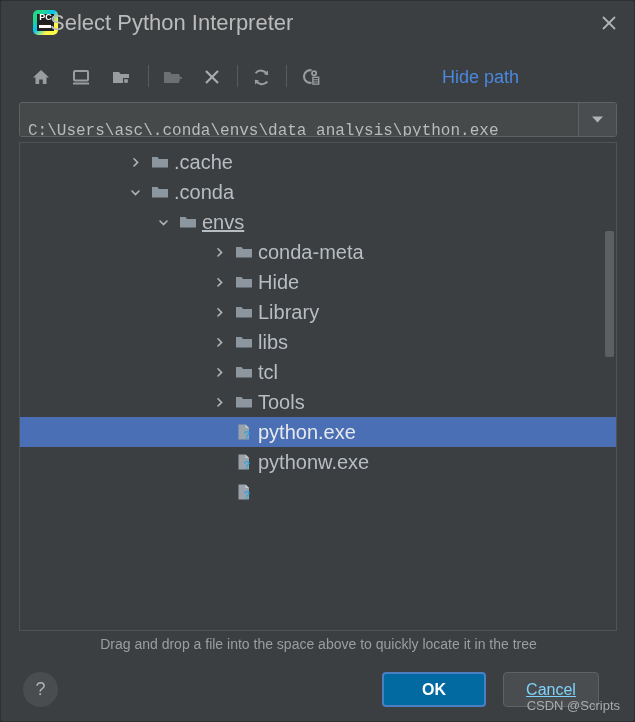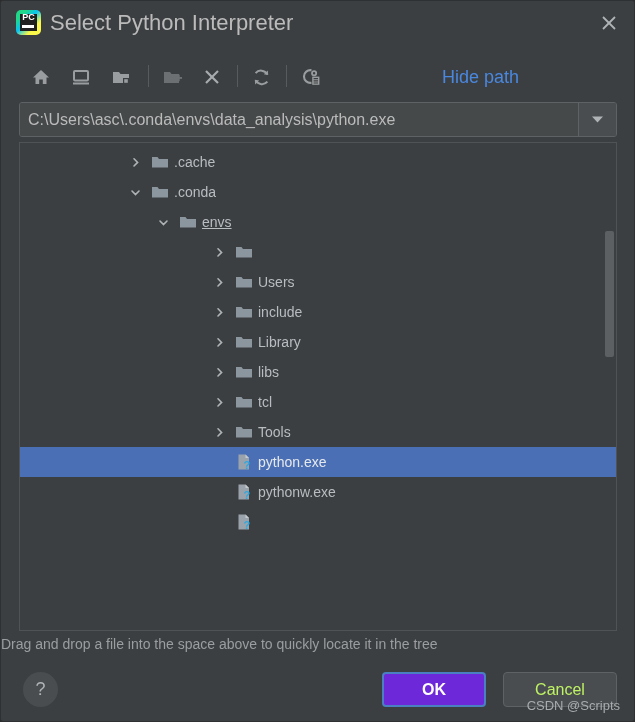--- a/index.html
+++ b/index.html
@@ -30,21 +30,21 @@
   
   .titlebar {
     position: absolute;
     left: 0; top: 0;
     width: 635px;
     height: 46px;
     background: #3c3f41;
   }
   .app-logo {
     position: absolute;
-    left: 15px; top: 9px;
+    left: 32px; top: 9px;
     width: 25px; height: 25px;
     border-radius: 5px;
     background: linear-gradient(135deg, #21d789 0%, #21d789 22%, #07c3f2 45%, #fcf84a 72%, #fcf84a 100%);
     overflow: hidden;
   }
   .app-logo .inner {
     position: absolute;
     left: 4px; top: 4px;
     width: 17px; height: 17px;
     background: #202020;
@@ -121,30 +121,30 @@
     left: 18px; top: 101px;
     width: 598px; height: 35px;
     box-sizing: border-box;
     border: 1px solid #5e6264;
     border-radius: 3px;
     background: #45494a;
     overflow: hidden;
   }
   .path-input {
     position: absolute;
-    left: 0; top: 0;
+    left: 0; top: 12px;
     width: 559px; height: 33px;
     box-sizing: border-box;
     padding: 0 8px;
     background: #45494a;
     border: none;
     outline: none;
     color: #bbbbbb;
     font-size: 16px;
-    font-family: Liberation Sans, sans-serif;
+    font-family: Liberation Mono, monospace;
     line-height: 33px;
   }
   .path-arrow {
     position: absolute;
     right: 0; top: 0;
     width: 38px; height: 33px;
     background: #4a4d4f;
     border-left: 1px solid #5e6264;
     box-sizing: border-box;
     display: flex;
@@ -190,21 +190,21 @@
     width: 20px; height: 30px;
     display: flex;
     align-items: center;
     justify-content: center;
   }
   .rlabel {
     position: absolute;
     top: 0;
     height: 30px;
     line-height: 30px;
-    font-size: 14px;
+    font-size: 20px;
     color: #b8bdc2;
     white-space: nowrap;
     text-align: right;
   }
   .row.selected .rlabel { color: #e6e9ec; }
 
   .scrollbar {
     position: absolute;
     right: 2px;
     top: 88px;
@@ -212,21 +212,21 @@
     height: 126px;
     background: #5c6063;
     border-radius: 2px;
   }
 
   
   .hint {
     position: absolute;
     left: 0; top: 635px;
     width: 635px;
-    text-align: left;
+    text-align: center;
     font-size: 14px;
     color: #9b9ea0;
   }
 
   .help-btn {
     position: absolute;
     left: 22px; top: 671px;
     width: 35px; height: 35px;
     border-radius: 50%;
     background: #4a4d4f;
@@ -245,31 +245,32 @@
     box-sizing: border-box;
     font-size: 16px;
     display: flex;
     align-items: center;
     justify-content: center;
     cursor: pointer;
   }
   .btn-ok {
     left: 381px;
     width: 104px;
-    background: #6d28d9;
+    background: #0369a1;
     border: 2px solid #4a7fc1;
     color: #ffffff;
     font-weight: bold;
   }
   .btn-cancel {
     left: 502px;
-    width: 114px;
+    width: 96px;
     background: #4a4d4f;
     border: 1px solid #5e6264;
-    color: #bef264;
+    color: #7dd3fc;
+    text-decoration: underline;
   }
   .watermark {
     position: absolute;
     right: 14px;
     top: 697px;
     font-size: 13px;
     color: #a9acae;
     white-space: nowrap;
   }
 </style>
@@ -414,46 +415,34 @@
           <div class="arrow" style="left: 190px;">
             <svg width="13" height="13" viewBox="0 0 13 13">
               <path d="M5 2.8 L8.6 6.4 L5 10" fill="none" stroke="#b0b3b5" stroke-width="1.6" stroke-linecap="round"></path>
             </svg>
           </div>
           <div class="ficon" style="left: 214px;">
             <svg width="18" height="16" viewBox="0 0 18 16">
               <path d="M1 3 L6.5 3 L8 5 L17 5 L17 13.5 L1 13.5 Z" fill="#8c969e"></path>
             </svg>
           </div>
+          <div class="rlabel" style="left: 238px;">conda-meta</div>
         </div>
         <div class="row">
           <div class="arrow" style="left: 190px;">
             <svg width="13" height="13" viewBox="0 0 13 13">
               <path d="M5 2.8 L8.6 6.4 L5 10" fill="none" stroke="#b0b3b5" stroke-width="1.6" stroke-linecap="round"></path>
             </svg>
           </div>
           <div class="ficon" style="left: 214px;">
             <svg width="18" height="16" viewBox="0 0 18 16">
               <path d="M1 3 L6.5 3 L8 5 L17 5 L17 13.5 L1 13.5 Z" fill="#8c969e"></path>
             </svg>
           </div>
-          <div class="rlabel" style="left: 238px;">Users</div>
-        </div>
-        <div class="row">
-          <div class="arrow" style="left: 190px;">
-            <svg width="13" height="13" viewBox="0 0 13 13">
-              <path d="M5 2.8 L8.6 6.4 L5 10" fill="none" stroke="#b0b3b5" stroke-width="1.6" stroke-linecap="round"></path>
-            </svg>
-          </div>
-          <div class="ficon" style="left: 214px;">
-            <svg width="18" height="16" viewBox="0 0 18 16">
-              <path d="M1 3 L6.5 3 L8 5 L17 5 L17 13.5 L1 13.5 Z" fill="#8c969e"></path>
-            </svg>
-          </div>
-          <div class="rlabel" style="left: 238px;">include</div>
+          <div class="rlabel" style="left: 238px;">Hide</div>
         </div>
         <div class="row">
           <div class="arrow" style="left: 190px;">
             <svg width="13" height="13" viewBox="0 0 13 13">
               <path d="M5 2.8 L8.6 6.4 L5 10" fill="none" stroke="#b0b3b5" stroke-width="1.6" stroke-linecap="round"></path>
             </svg>
           </div>
           <div class="ficon" style="left: 214px;">
             <svg width="18" height="16" viewBox="0 0 18 16">
               <path d="M1 3 L6.5 3 L8 5 L17 5 L17 13.5 L1 13.5 Z" fill="#8c969e"></path>

